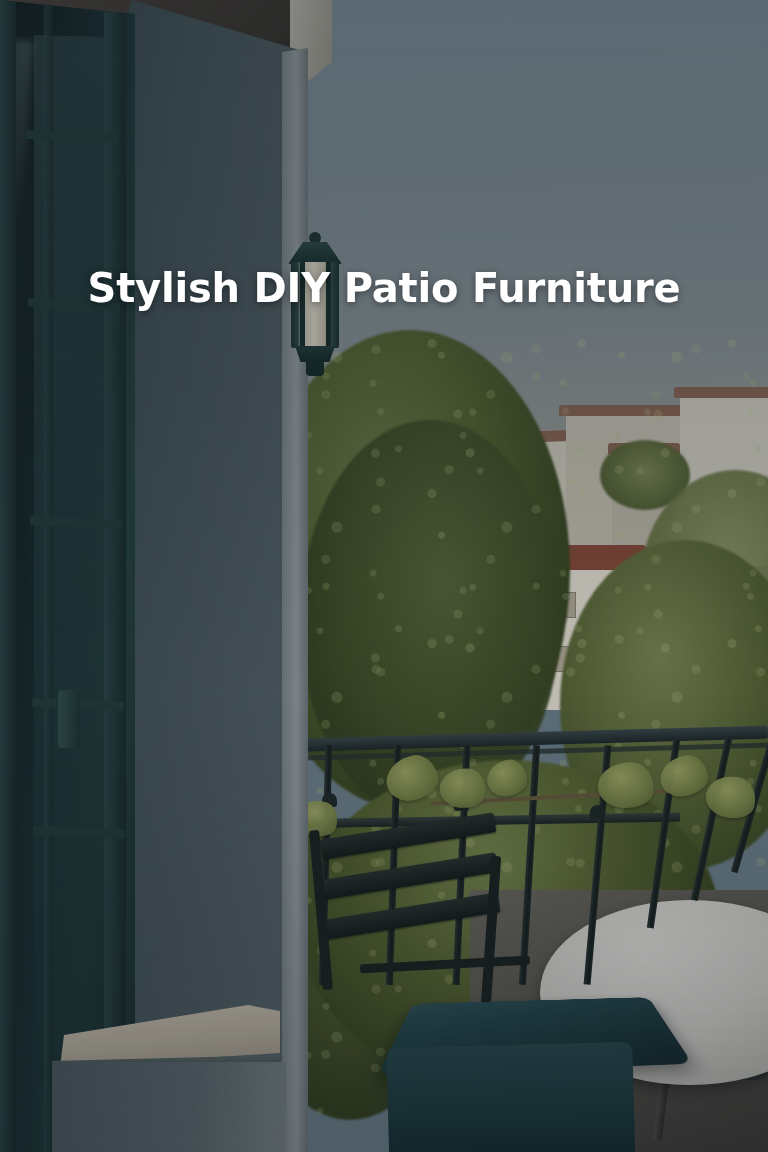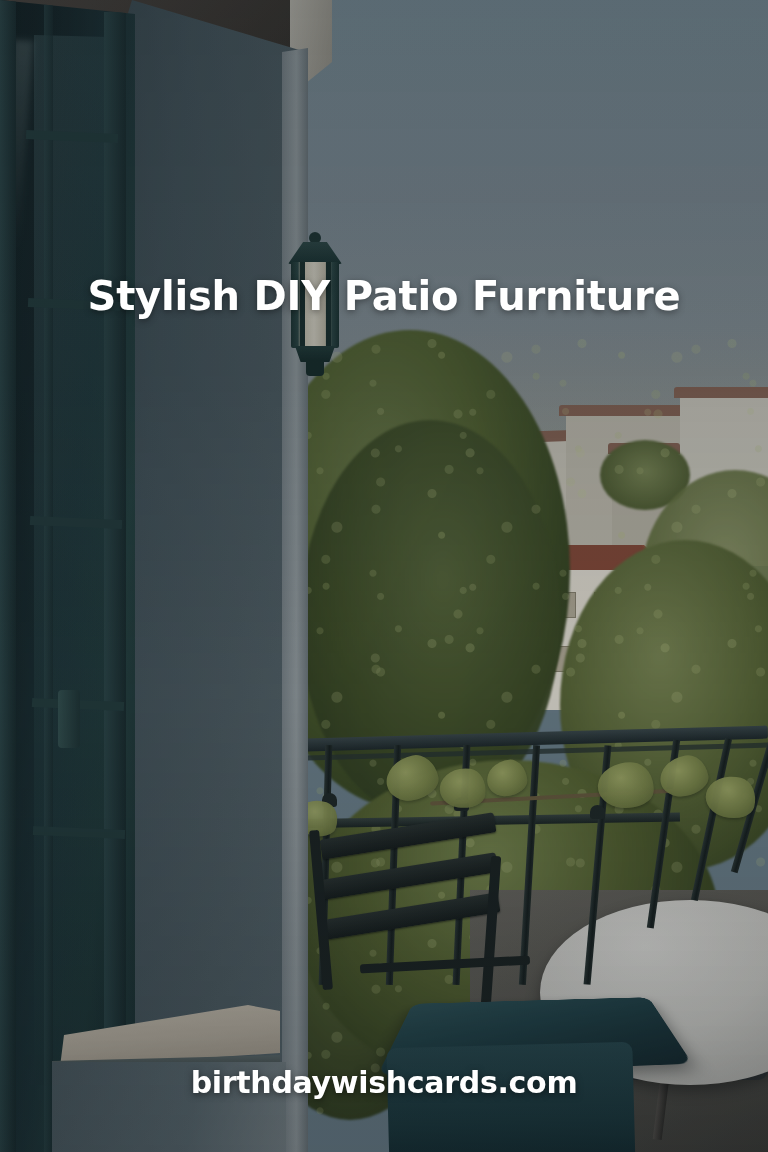--- a/index.html
+++ b/index.html
@@ -255,21 +255,21 @@
     position:absolute;inset:0;
     background:linear-gradient(180deg,rgba(22,32,38,.34) 0%,rgba(20,30,36,.30) 32%,rgba(18,26,32,.22) 60%,rgba(14,22,28,.34) 100%);
   }
 
   .text-block{
     position:absolute;left:0;top:258px;width:768px;
     text-align:center;color:#ffffff;
     text-shadow:0 2px 7px rgba(0,0,0,.42);
   }
   .pin-title{
-    margin:16px;padding:0 34px;
+    margin:8px;padding:0 34px;
     font-size:40px;font-weight:700;letter-spacing:-.2px;line-height:1.12;
   }
   .pin-subtitle{
     margin:14px auto 0;padding:0;
     width:540px;
     font-size:33px;font-weight:700;line-height:1.42;letter-spacing:-.3px;
   }
 
   .footer{
     position:absolute;left:0;bottom:52px;width:768px;text-align:center;
@@ -401,15 +401,14 @@
       <div class="lan-arm"></div>
     </div>
   </div>
 
   <div class="overlay"></div>
 
   <div class="text-block">
     <h1 class="pin-title">Stylish DIY Patio Furniture</h1>
   </div>
 
-  <div class="footer">birthdaywishcards.com</div>
 
 </div>
 
 </body></html>

